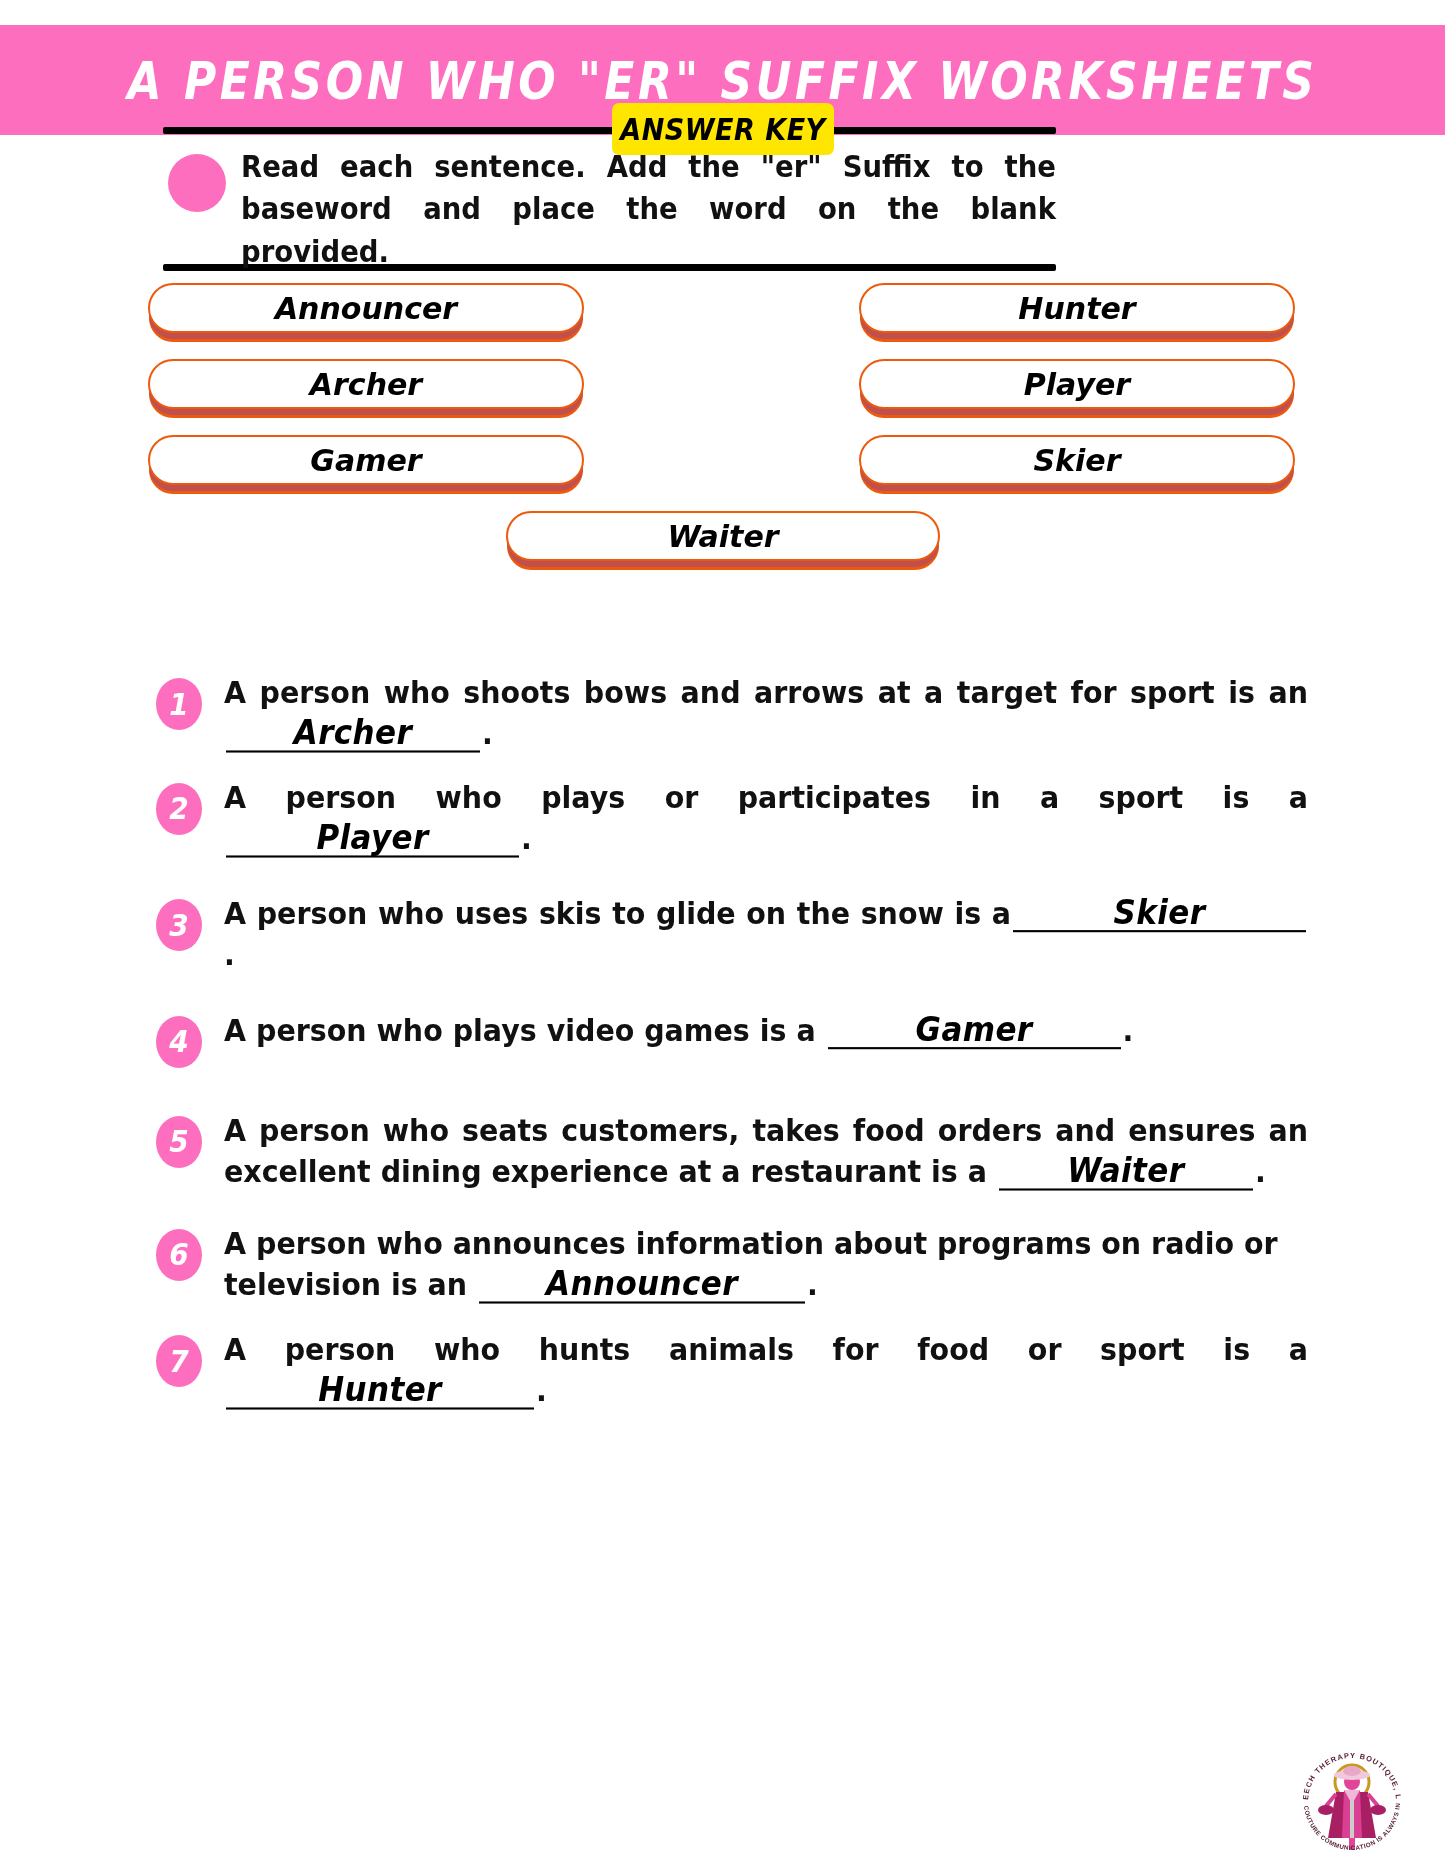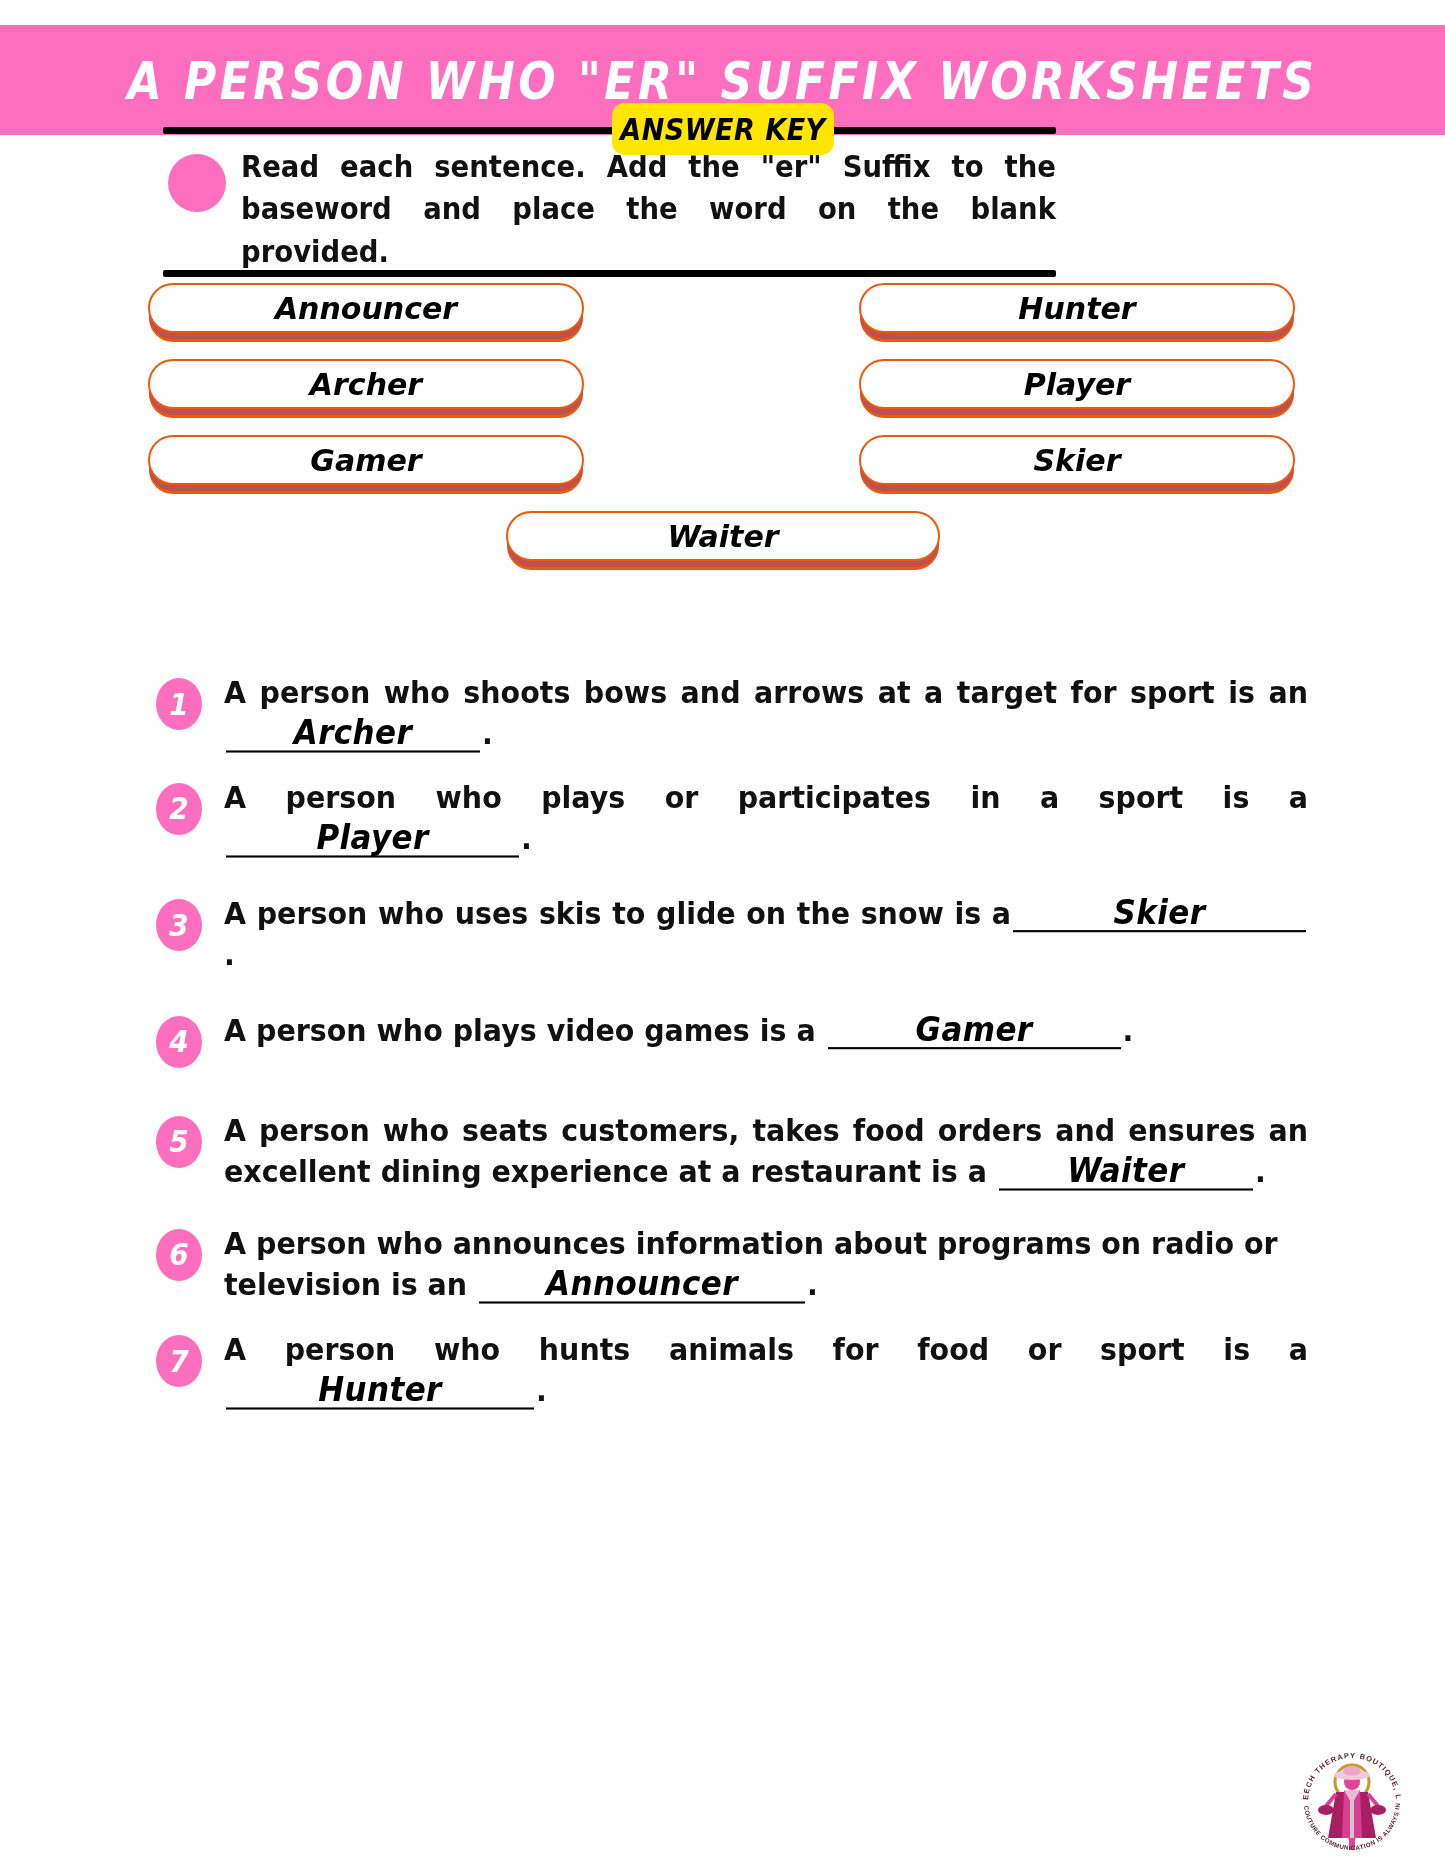--- a/index.html
+++ b/index.html
@@ -40,21 +40,21 @@
   }
 
   
   .answer-key-badge {
     position: absolute;
     left: 612px;
     top: 103px;
     width: 222px;
     height: 52px;
     background: #ffe600;
-    border-radius: 13px;
+    border-radius: 7px;
     display: flex;
     align-items: center;
     justify-content: center;
     z-index: 6;
   }
   .answer-key-label {
     color: #000000;
     font-family: "DejaVu Sans", sans-serif;
     font-weight: bold;
     font-style: italic;
@@ -72,21 +72,21 @@
     width: 893px;
   }
   .rule-top, .rule-bottom {
     width: 100%;
     height: 7px;
     background: #000000;
     border-radius: 2px;
   }
   .instruction-body {
     position: relative;
-    padding: 12px 0 7px 0;
+    padding: 12px 0 1px 0;
     min-height: 82px;
   }
   .instruction-bullet {
     position: absolute;
     left: 5px;
     top: 20px;
     width: 58px;
     height: 58px;
     border-radius: 50%;
     background: #fd6fbe;

